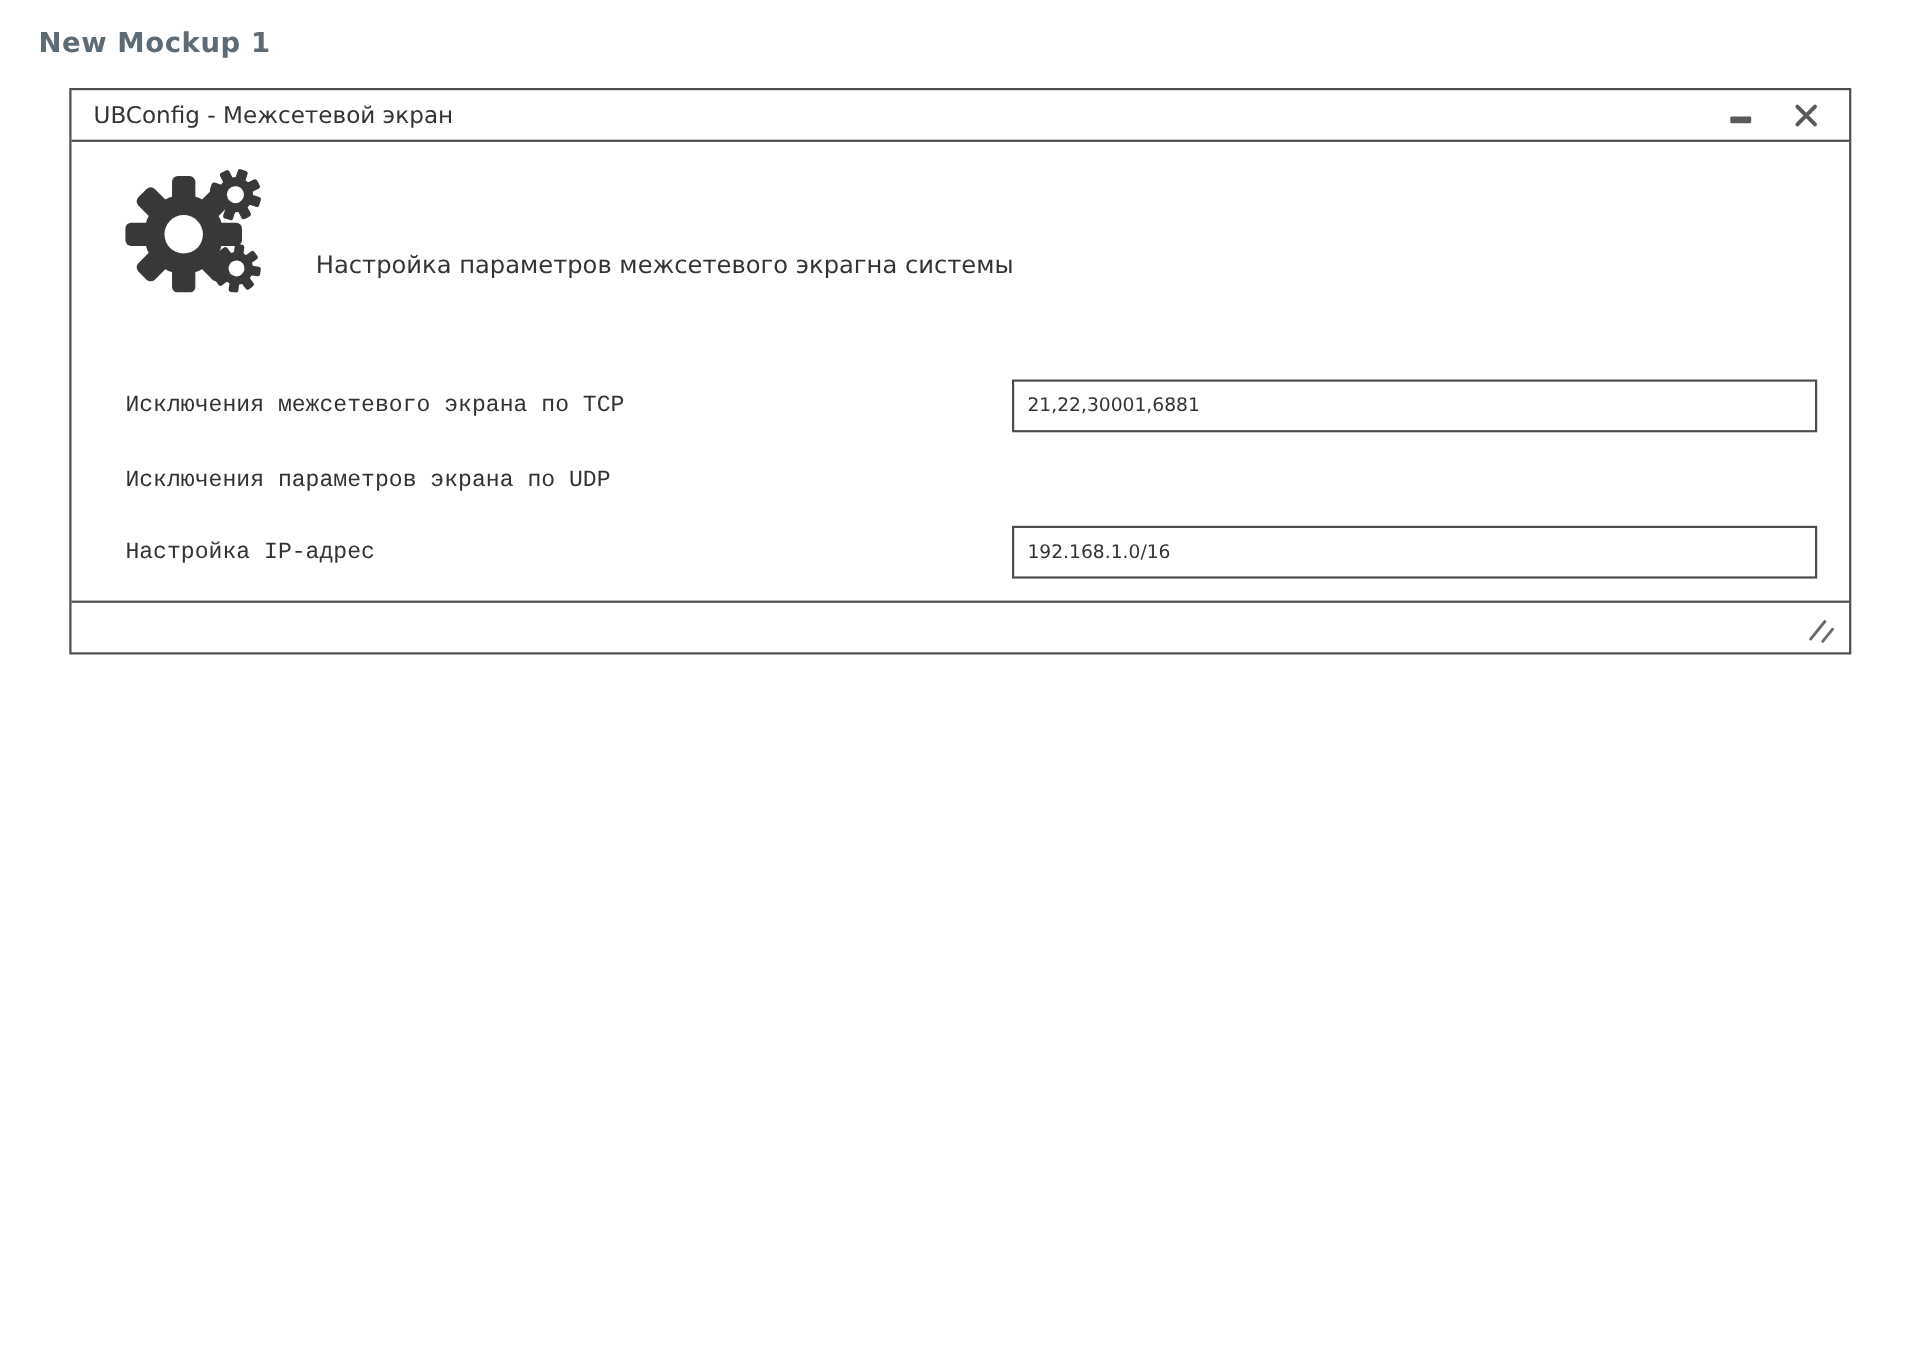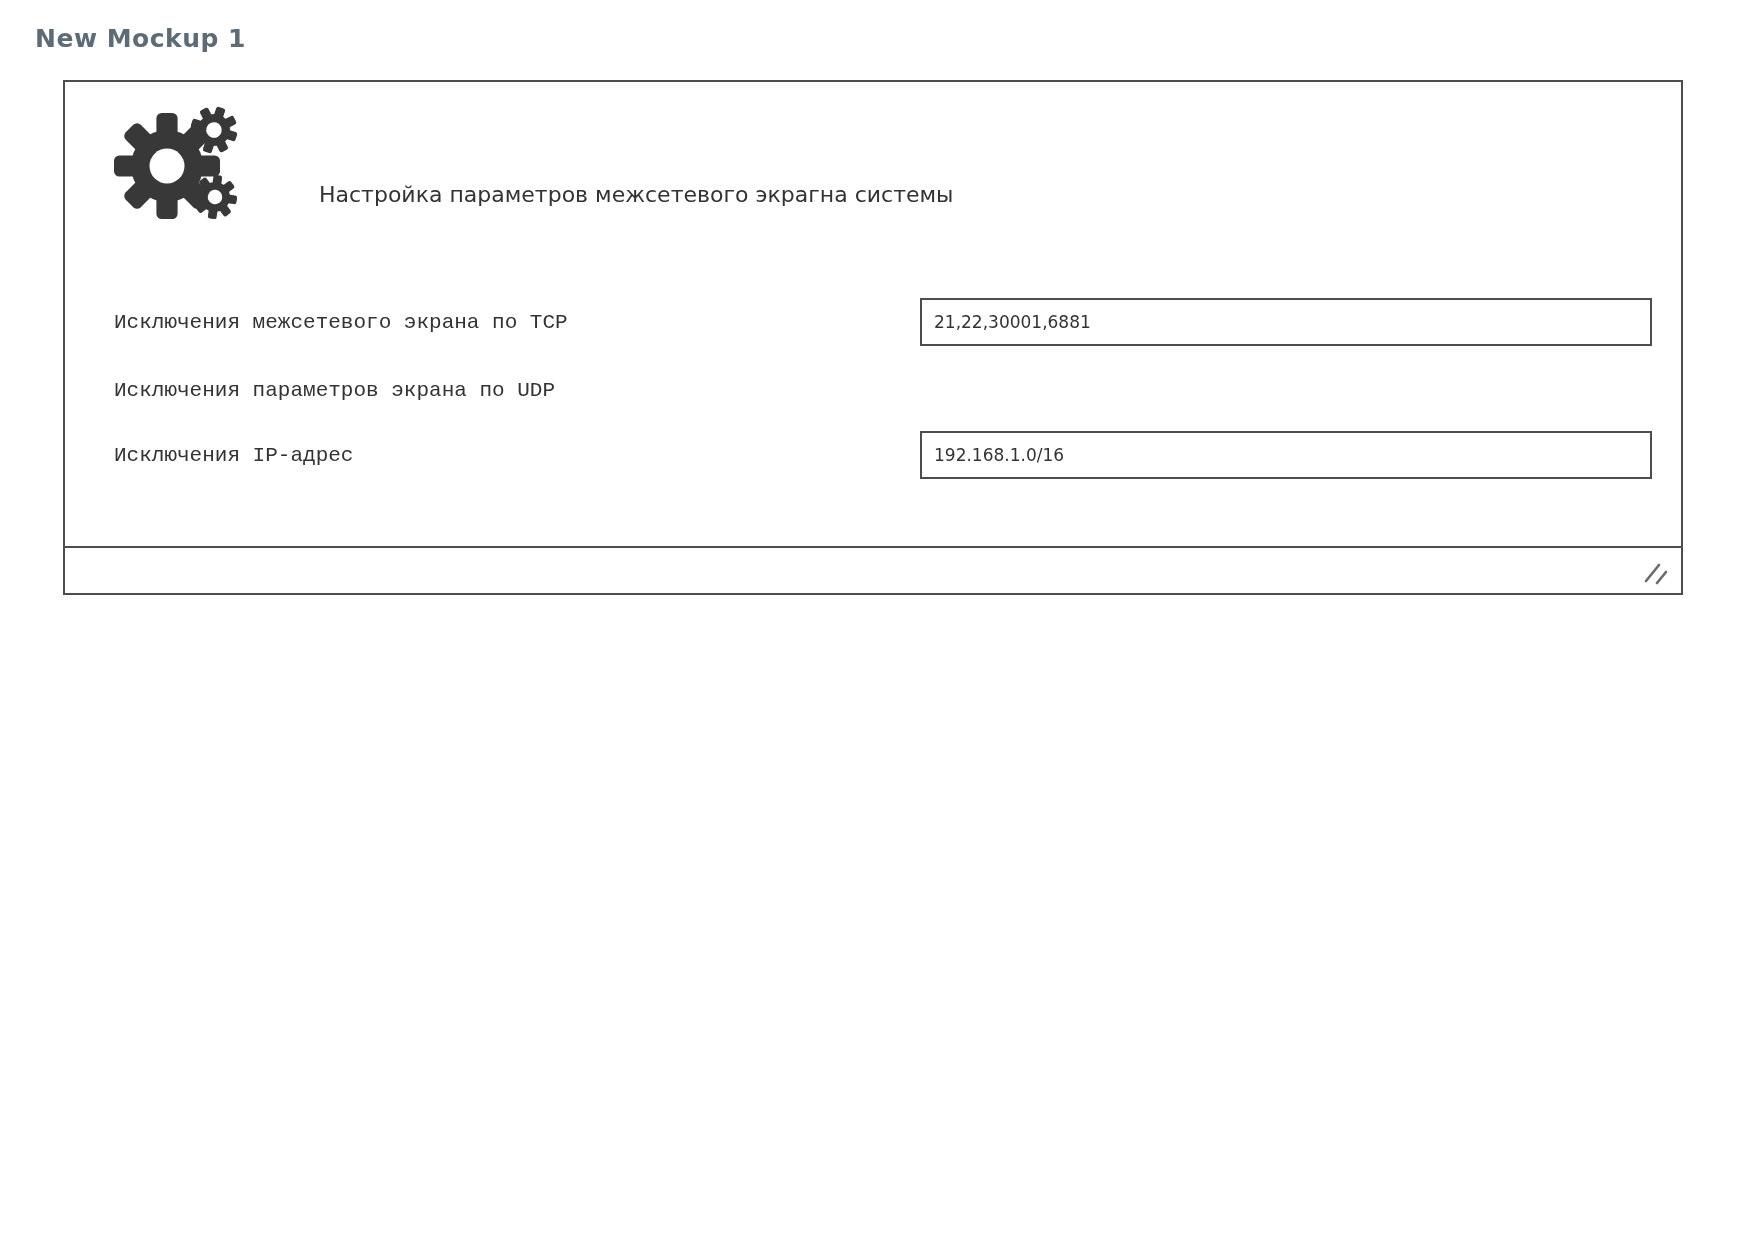--- a/index.html
+++ b/index.html
@@ -64,21 +64,20 @@
     position: absolute;
     left: 46px; top: 22px;
     width: 130px; height: 115px;
   }
   .description {
     position: absolute;
     left: 222px; top: 100px;
     font-size: 22px;
     color: #333333;
     white-space: nowrap;
-    margin-left: 32px;
   }
   .form-row {
     position: absolute;
     left: 49px; right: 29px;
     height: 48px;
     display: flex;
     align-items: center;
   }
   .form-row.row-0 { top: 216px; }
   .form-row.row-1 { top: 284px; }
@@ -114,20 +113,34 @@
     cursor: nwse-resize;
   }
 </style>
 </head>
 <body>
 
 <div class="page-title">New Mockup 1</div>
 
 <div class="mock-window">
 
+  <div class="title-bar">
+    <span class="win-title">UBConfig - Межсетевой экран</span>
+    <span class="win-controls">
+      <button class="btn-min" type="button">
+        <span class="min-glyph"></span>
+      </button>
+      <button class="btn-close" type="button">
+        <svg width="24" height="24" viewBox="0 0 24 24">
+          <line x1="4" y1="4" x2="20" y2="20" stroke="#595959" stroke-width="3.6" stroke-linecap="round"></line>
+          <line x1="20" y1="4" x2="4" y2="20" stroke="#595959" stroke-width="3.6" stroke-linecap="round"></line>
+        </svg>
+      </button>
+    </span>
+  </div>
 
   <div class="content">
 
     <svg class="app-icon" viewBox="0 0 130 115">
       <defs>
         <g id="gear">
           <g fill="#383838">
             <rect x="-10" y="-50" width="20" height="26" rx="5"></rect>
             <rect x="-10" y="-50" width="20" height="26" rx="5" transform="rotate(45)"></rect>
             <rect x="-10" y="-50" width="20" height="26" rx="5" transform="rotate(90)"></rect>
@@ -151,21 +164,21 @@
     <div class="form-row row-0">
       <span class="field-label">Исключения межсетевого экрана по TCP</span>
       <input class="field-input" type="text" value="21,22,30001,6881" style="">
     </div>
 
     <div class="form-row row-1">
       <span class="field-label">Исключения параметров экрана по UDP</span>
     </div>
 
     <div class="form-row row-2">
-      <span class="field-label">Исключения IP-адрес</span>
+      <span class="field-label">Настройка IP-адрес</span>
       <input class="field-input" type="text" value="192.168.1.0/16" style="">
     </div>
 
   </div>
 
   <div class="status-bar">
     <svg class="resize-grip" viewBox="0 0 28 26">
       <line x1="3" y1="20" x2="16" y2="4" stroke="#6a6a6a" stroke-width="2.6" stroke-linecap="round"></line>
       <line x1="14" y1="22" x2="23" y2="11" stroke="#6a6a6a" stroke-width="2.6" stroke-linecap="round"></line>
     </svg>

